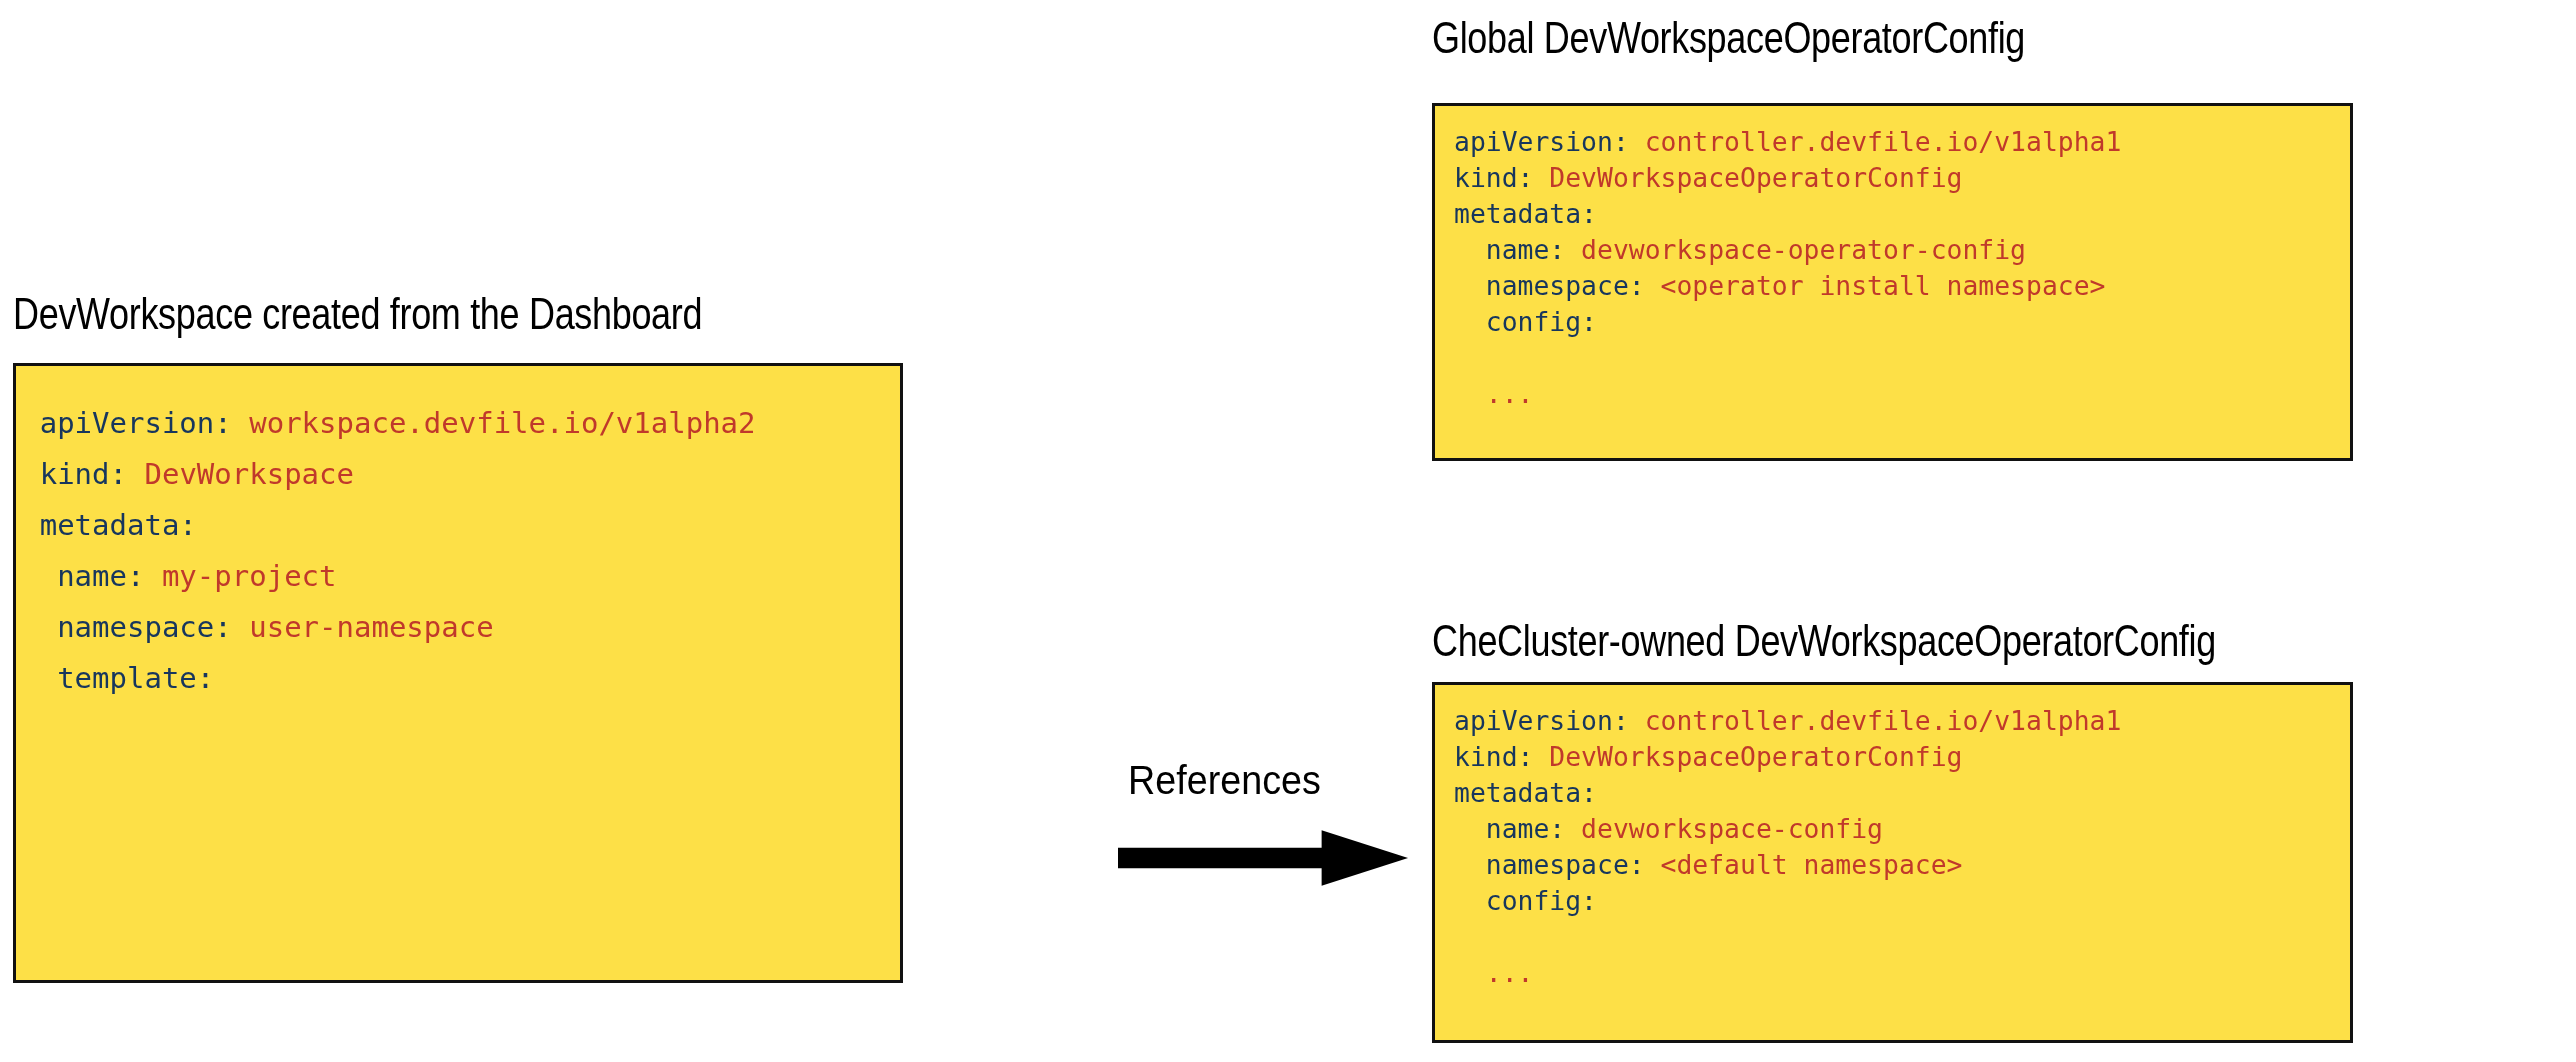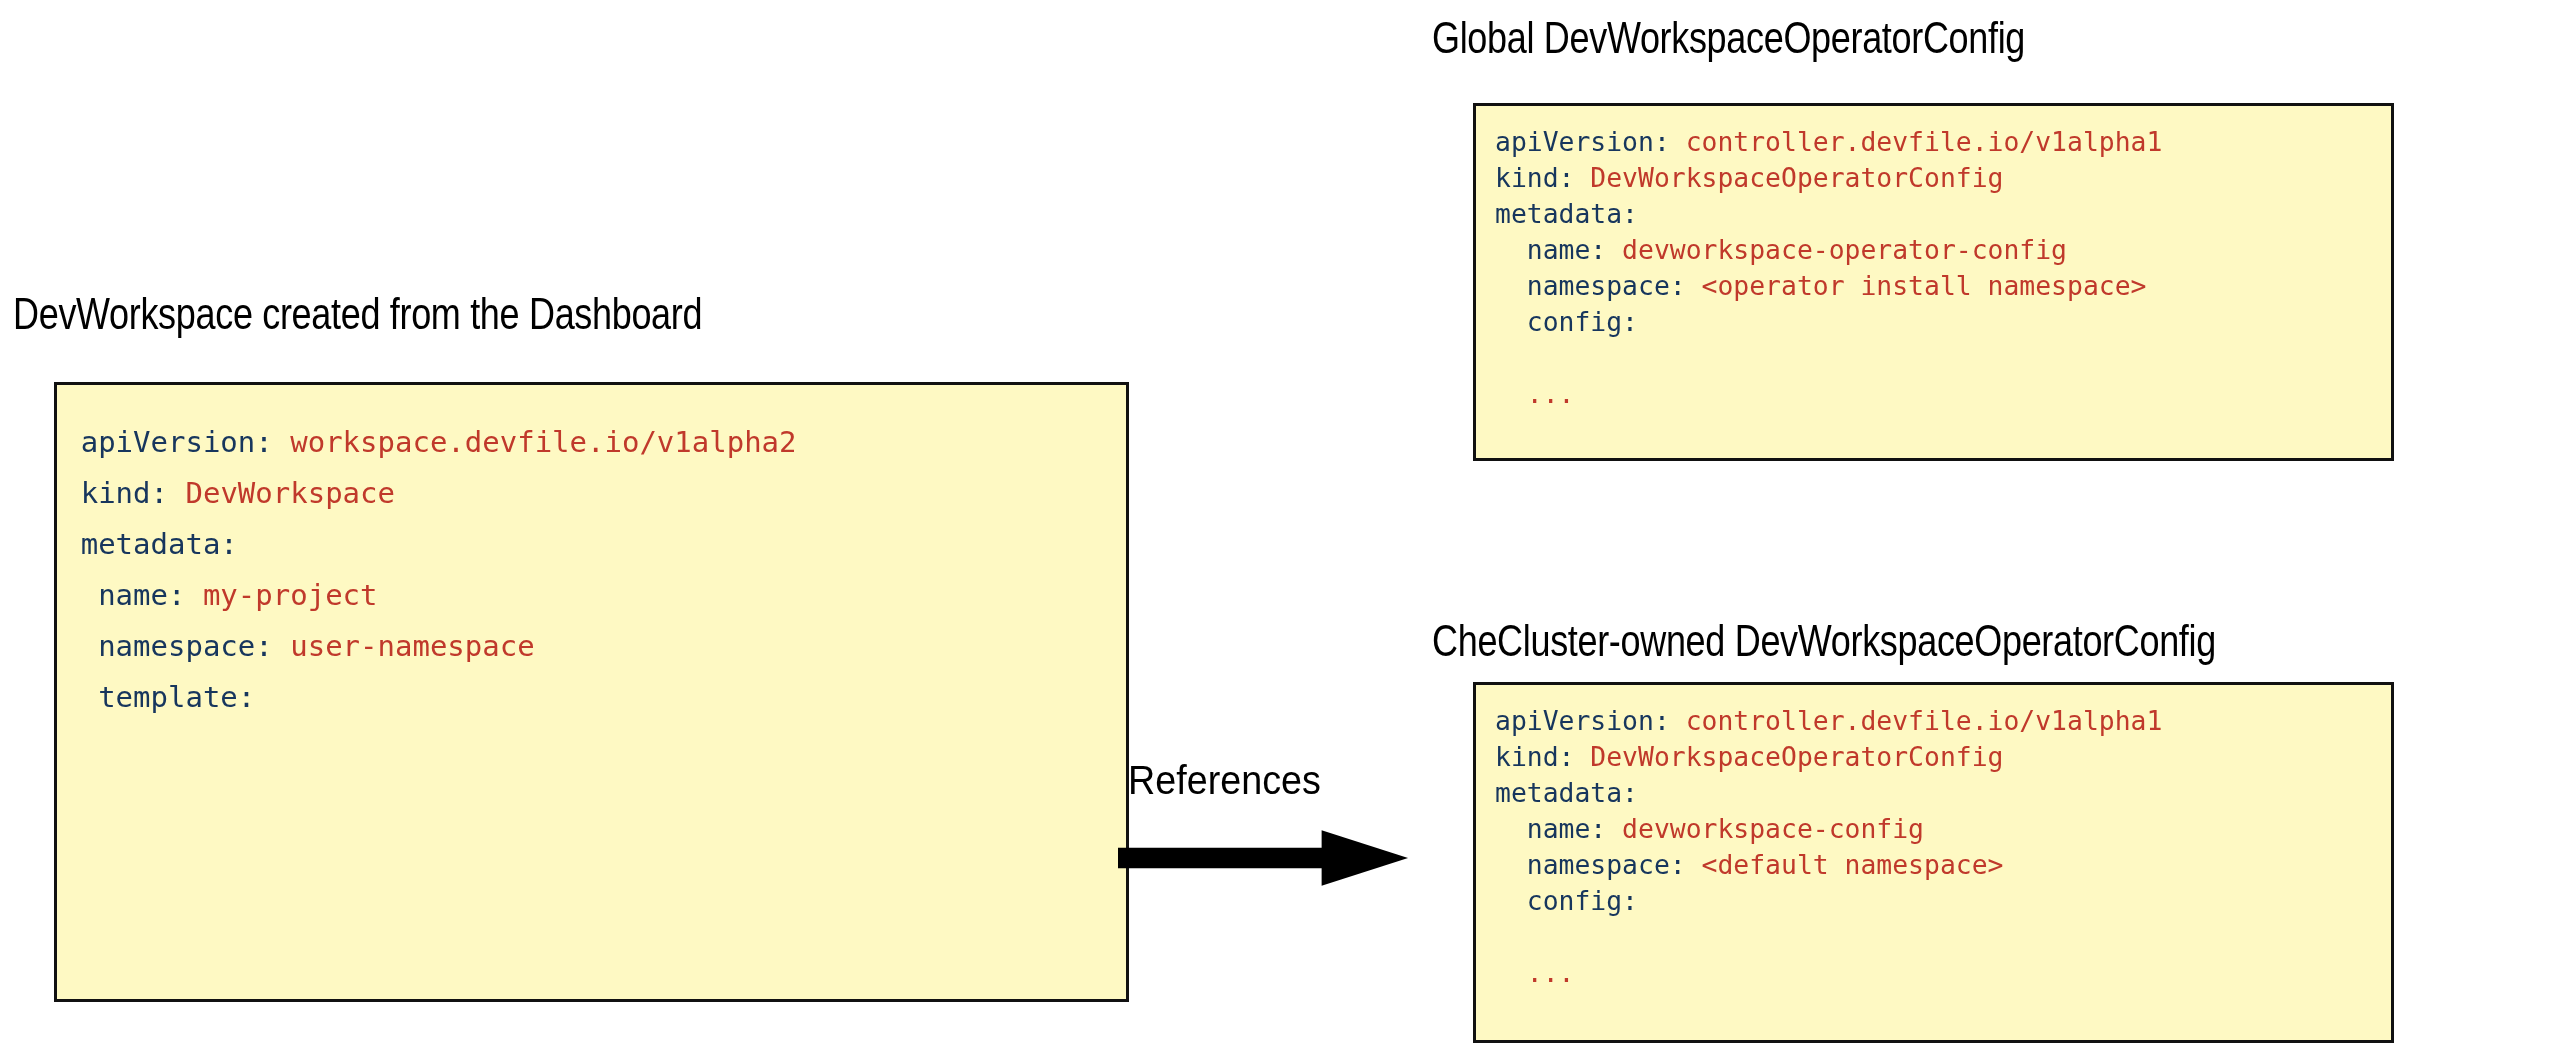--- a/index.html
+++ b/index.html
@@ -35,26 +35,25 @@
   }
 
   #title-left  { left: 13.2px;   top: 288px;  font-size: 45px; }
   #title-tr    { left: 1432px; top: 11.7px;   font-size: 45px; }
   #title-br    { left: 1432px; top: 615px;  font-size: 45px; }
 
   
   .code-box {
     position: absolute;
     box-sizing: border-box;
-    background: #fef9c3;
+    background: #fde047;
     border: 3.7px solid #111111;
-    margin-left: 41px;
   }
 
-  #box-left { left: 13.2px;   top: 382px; width: 1075px; height: 620px; }
+  #box-left { left: 13.2px;   top: 363px; width: 890px; height: 620px; }
   #box-tr   { left: 1432px; top: 103px; width: 921px; height: 358px; }
   #box-br   { left: 1432px; top: 682px; width: 921px; height: 361px; }
 
   .code {
     font-family: "DejaVu Sans Mono", "Liberation Mono", monospace;
     white-space: pre;
   }
 
   
   #box-left .code {

